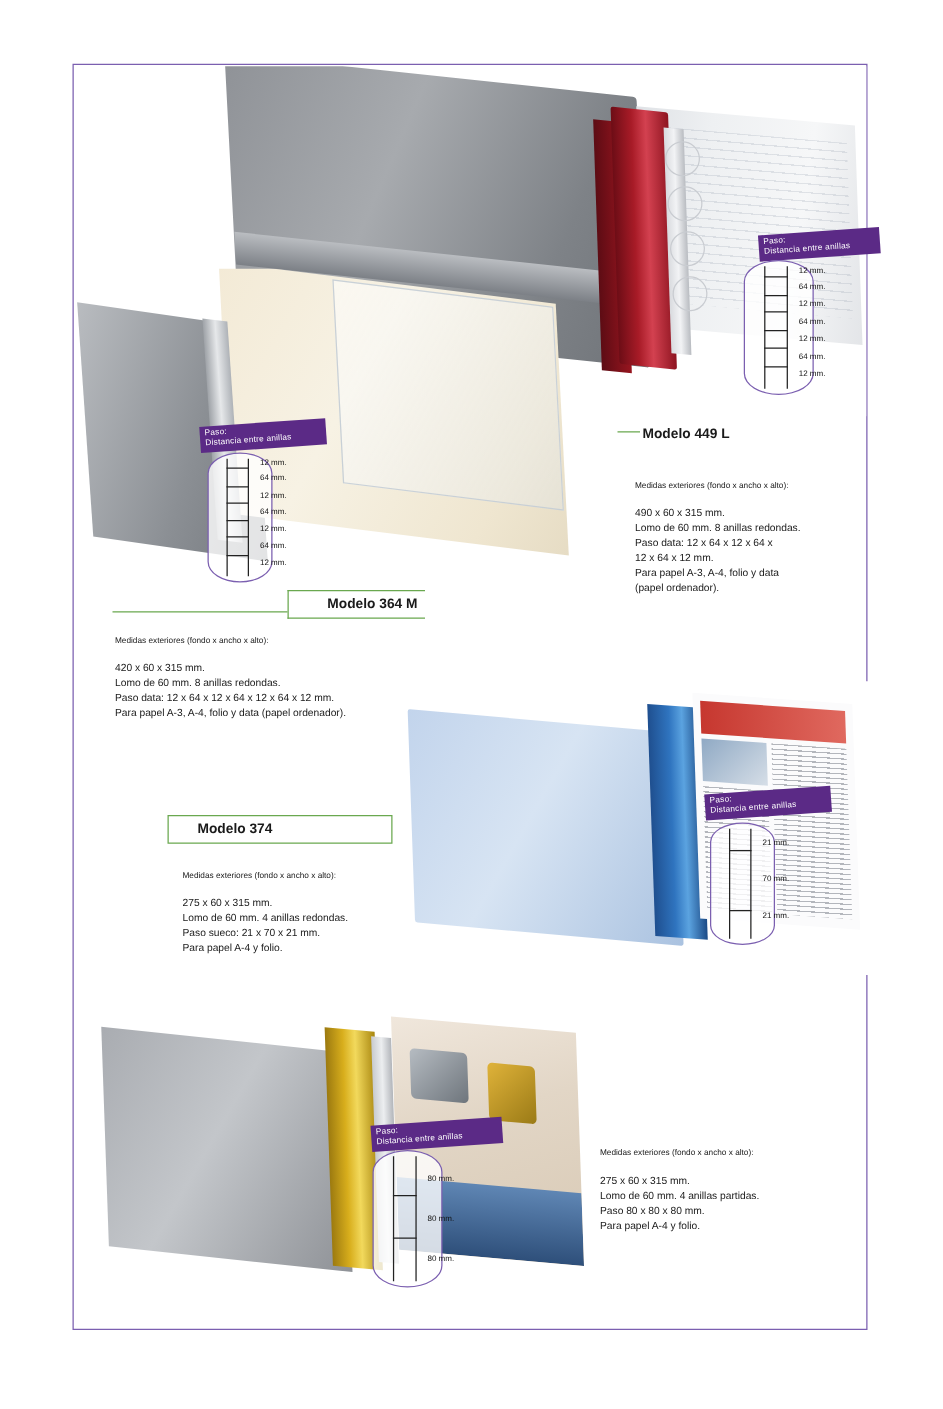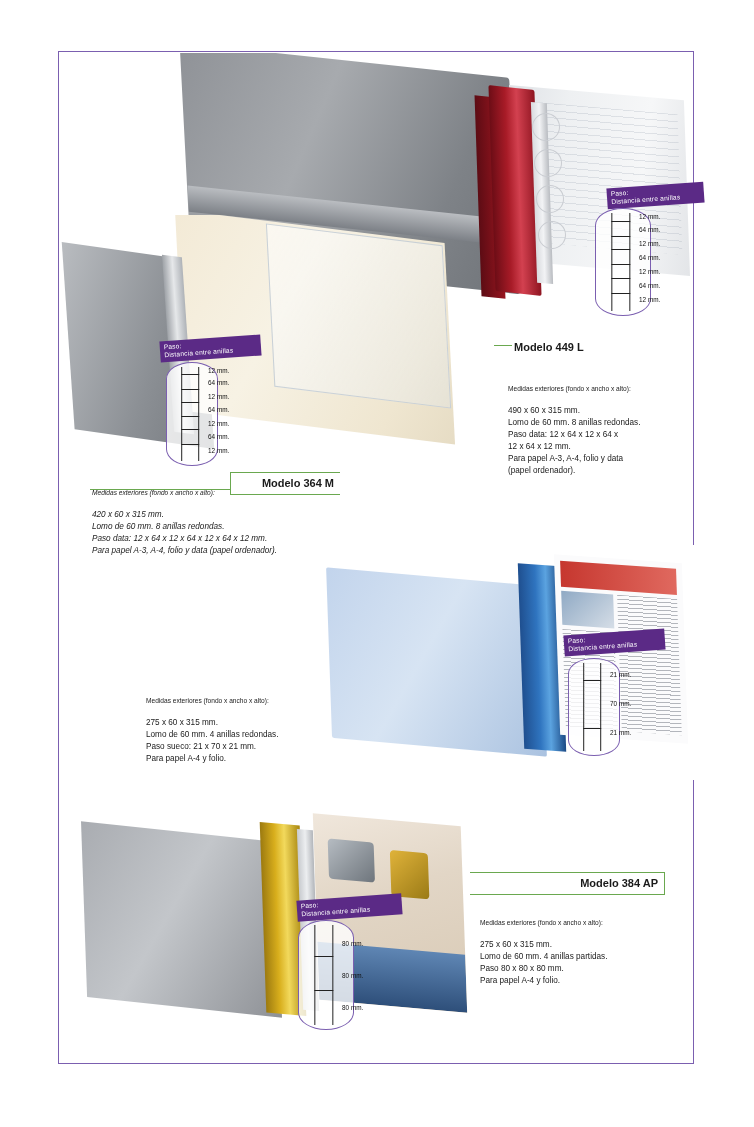--- a/index.html
+++ b/index.html
@@ -396,21 +396,21 @@
     <div class="mk" style="top:16%;">64 mm.</div>
     <div class="mk" style="top:29%;">12 mm.</div>
     <div class="mk" style="top:42%;">64 mm.</div>
     <div class="mk" style="top:56%;">12 mm.</div>
     <div class="mk" style="top:69%;">64 mm.</div>
     <div class="mk" style="top:82%;">12 mm.</div>
   </div>
 
   <div class="model-label bordered right-open" style="left:230px; top:472px; width:110px; text-align:right;">Modelo 364 M</div>
   <div class="green-rule" style="left:90px; top:489px; width:140px;"></div>
-  <div class="spec" style="left:92px; top:476px; width:330px;font-style:italic;">
+  <div class="spec" style="left:92px; top:496px; width:330px;">
     <div class="small">Medidas exteriores (fondo x ancho x alto):</div>
     <div>420 x 60 x 315 mm.
 Lomo de 60 mm. 8 anillas redondas.
 Paso data: 12 x 64 x 12 x 64 x 12 x 64 x 12 mm.
 Para papel A-3, A-4, folio y data (papel ordenador).</div>
   </div>
 
   <div class="photo" id="photo-blue">
     <div class="blue-cover"></div>
     <div class="blue-spine"></div>
@@ -431,20 +431,21 @@
 
   <div class="lens" style="left:568px; top:658px; width:52px; height:98px;">
     <div class="spine"></div>
     <div class="div" style="top:22%;"></div>
     <div class="div" style="top:72%;"></div>
     <div class="mk" style="top:13%;">21 mm.</div>
     <div class="mk" style="top:43%;">70 mm.</div>
     <div class="mk" style="top:73%;">21 mm.</div>
   </div>
 
+  <div class="model-label bordered" style="left:134px; top:652px; width:180px;">Modelo 374</div>
   <div class="spec" style="left:146px; top:684px; width:260px;">
     <div class="small">Medidas exteriores (fondo x ancho x alto):</div>
     <div>275 x 60 x 315 mm.
 Lomo de 60 mm. 4 anillas redondas.
 Paso sueco: 21 x 70 x 21 mm.
 Para papel A-4 y folio.</div>
   </div>
 
   <div class="photo" id="photo-yellow">
     <div class="grey-front"></div>
@@ -466,21 +467,20 @@
 
   <div class="lens" style="left:298px; top:920px; width:56px; height:110px;">
     <div class="spine"></div>
     <div class="div" style="top:32%;"></div>
     <div class="div" style="top:64%;"></div>
     <div class="mk" style="top:18%;">80 mm.</div>
     <div class="mk" style="top:47%;">80 mm.</div>
     <div class="mk" style="top:77%;">80 mm.</div>
   </div>
 
-  <div class="model-label bordered left-open" style="left:470px; top:872px; width:195px; text-align:right;">Modelo 384 AP</div>
   <div class="spec" style="left:480px; top:906px; width:215px;">
     <div class="small">Medidas exteriores (fondo x ancho x alto):</div>
     <div>275 x 60 x 315 mm.
 Lomo de 60 mm. 4 anillas partidas.
 Paso 80 x 80 x 80 mm.
 Para papel A-4 y folio.</div>
   </div>
 
 </div>
 

